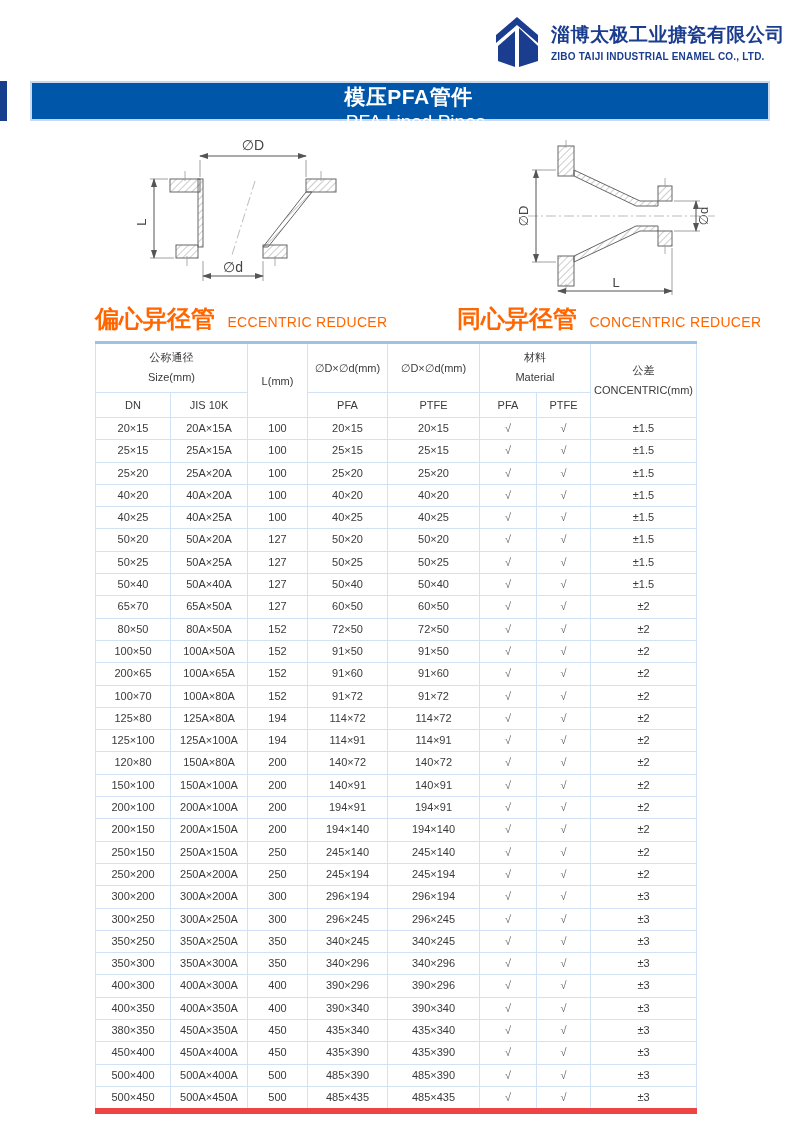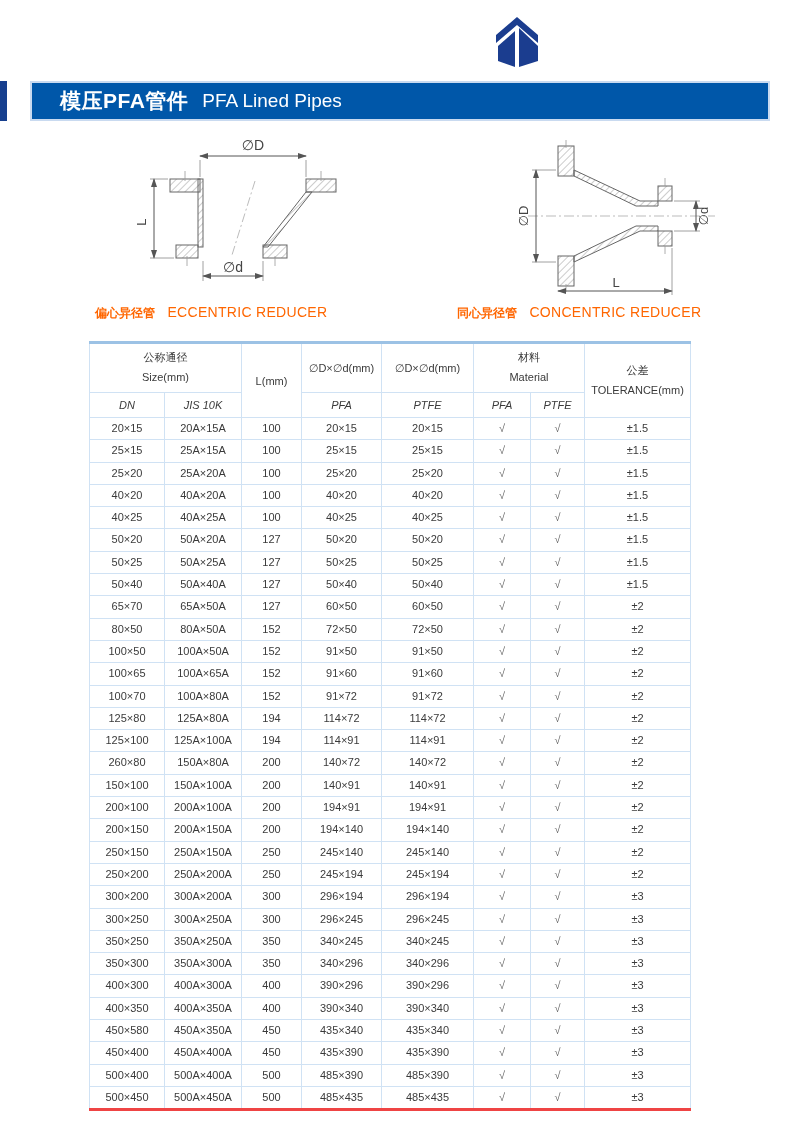--- a/index.html
+++ b/index.html
@@ -9,57 +9,61 @@
   }
   
   .co-header{position:absolute;top:15px;left:492px;display:flex;align-items:center;gap:9px;}
   .co-text{display:flex;flex-direction:column;}
   .co-cn{font-size:19px;font-weight:bold;color:#1b3d8f;letter-spacing:0.5px;white-space:nowrap;}
   .co-en{font-size:10px;font-weight:bold;color:#1b3d8f;margin-top:3px;letter-spacing:0.2px;white-space:nowrap;}
   
   .banner-tab{position:absolute;top:81px;left:0;width:7px;height:40px;background:#173f8e;}
   .banner{
     position:absolute;top:81px;left:30px;width:740px;height:40px;background:#0057a9;
-    border:2px solid #c9daf0;box-sizing:border-box;display:flex;align-items:center;padding-left:28px;
+    border:2px solid #c9daf0;box-sizing:border-box;display:flex;align-items:center;padding-left:17px;flex-direction:column;
   }
   .banner-cn{font-size:21px;font-weight:bold;color:#ffffff;letter-spacing:0.5px;}
   .banner-en{font-size:19px;color:#ffffff;margin-left:14px;}
   
   .draw-ecc{position:absolute;top:135px;left:128px;}
   .draw-con{position:absolute;top:140px;left:500px;}
   .caption{position:absolute;top:303px;white-space:nowrap;color:#ff6600;}
   .caption.ecc{left:95px;}
   .caption.con{left:457px;}
-  .cap-cn{font-size:12px;font-weight:bold;}
+  .cap-cn{font-size:24px;font-weight:bold;}
   .cap-en{font-size:14px;font-weight:500;margin-left:8px;letter-spacing:0.3px;}
   
   .spec-table{
-    position:absolute;top:341px;left:89px;width:601px;
+    position:absolute;top:341px;left:95px;width:601px;
     border-collapse:collapse;table-layout:fixed;
-    border-top:3px solid #9cc2e5;border-bottom:3px solid #ef4444;border-radius:15px;
+    border-top:3px solid #9cc2e5;border-bottom:6px solid #ef4444;border-radius:15px;
   }
   .spec-table th,.spec-table td{
     border:1px solid #d0e2f4;text-align:center;vertical-align:middle;
     font-size:11px;color:#3a3a3a;padding:0;font-weight:normal;
   }
   .spec-table thead tr.h1 th{height:48px;}
-  .spec-table thead tr.h2 th{height:24px;font-style:italic;}
+  .spec-table thead tr.h2 th{height:24px;}
   .spec-table thead .two-line span{display:block;line-height:1.8;}
   .spec-table tbody td{height:21.3px;line-height:21.3px;}
   .spec-table td.chk{color:#666;}
 </style>
 </head>
 <body>
 
 <div class="co-header">
   <svg width="50" height="54" viewBox="0 0 50 54">
     <path d="M25 2 L46 20 L46 28 L25 10 L4 28 L4 20 Z" fill="#1b3d8f"></path>
     <path d="M23 16 L23 52 L6 46 L6 31 Z" fill="#1b3d8f"></path>
     <path d="M27 13 L46 31 L46 46 L27 52 Z" fill="#1b3d8f"></path>
   </svg>
+  <div class="co-text">
+    <div class="co-cn">淄博太极工业搪瓷有限公司</div>
+    <div class="co-en">ZIBO TAIJI INDUSTRIAL ENAMEL CO., LTD.</div>
+  </div>
 </div>
 
 <div class="banner-tab"></div>
 <div class="banner">
   <span class="banner-cn">模压PFA管件</span>
   <span class="banner-en">PFA Lined Pipes</span>
 </div>
 
 <svg class="draw-ecc" width="262" height="158" viewBox="0 0 262 158">
   <defs>
@@ -163,21 +167,21 @@
       </th>
       <th rowspan="2">L(mm)</th>
       <th>∅D×∅d(mm)</th>
       <th>∅D×∅d(mm)</th>
       <th colspan="2" class="two-line">
         <span>材料</span>
         <span>Material</span>
       </th>
       <th rowspan="2" class="two-line">
         <span>公差</span>
-        <span>TOLERANCE(mm)</span>
+        <span>CONCENTRIC(mm)</span>
       </th>
     </tr>
     <tr class="h2">
       <th>DN</th>
       <th>JIS 10K</th>
       <th>PFA</th>
       <th>PTFE</th>
       <th>PFA</th>
       <th>PTFE</th>
     </tr>
@@ -287,21 +291,21 @@
         <td>100×50</td>
         <td>100A×50A</td>
         <td>152</td>
         <td>91×50</td>
         <td>91×50</td>
         <td class="chk">√</td>
         <td class="chk">√</td>
         <td>±2</td>
       </tr>
       <tr>
-        <td>100×65</td>
+        <td>200×65</td>
         <td>100A×65A</td>
         <td>152</td>
         <td>91×60</td>
         <td>91×60</td>
         <td class="chk">√</td>
         <td class="chk">√</td>
         <td>±2</td>
       </tr>
       <tr>
         <td>100×70</td>
@@ -327,21 +331,21 @@
         <td>125×100</td>
         <td>125A×100A</td>
         <td>194</td>
         <td>114×91</td>
         <td>114×91</td>
         <td class="chk">√</td>
         <td class="chk">√</td>
         <td>±2</td>
       </tr>
       <tr>
-        <td>260×80</td>
+        <td>120×80</td>
         <td>150A×80A</td>
         <td>200</td>
         <td>140×72</td>
         <td>140×72</td>
         <td class="chk">√</td>
         <td class="chk">√</td>
         <td>±2</td>
       </tr>
       <tr>
         <td>150×100</td>
@@ -447,21 +451,21 @@
         <td>400×350</td>
         <td>400A×350A</td>
         <td>400</td>
         <td>390×340</td>
         <td>390×340</td>
         <td class="chk">√</td>
         <td class="chk">√</td>
         <td>±3</td>
       </tr>
       <tr>
-        <td>450×580</td>
+        <td>380×350</td>
         <td>450A×350A</td>
         <td>450</td>
         <td>435×340</td>
         <td>435×340</td>
         <td class="chk">√</td>
         <td class="chk">√</td>
         <td>±3</td>
       </tr>
       <tr>
         <td>450×400</td>

